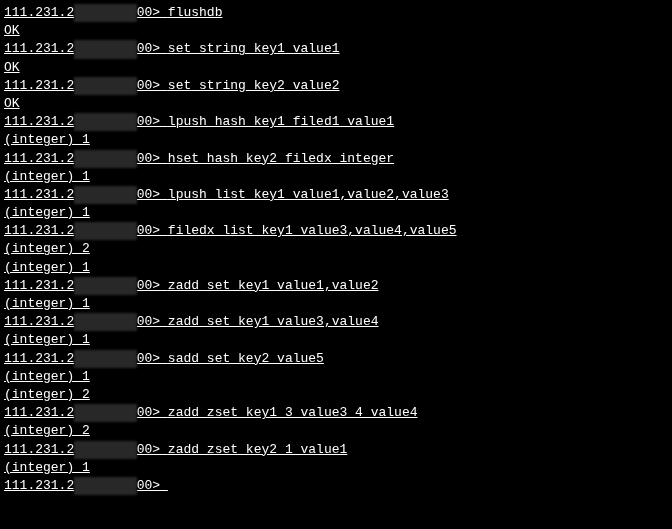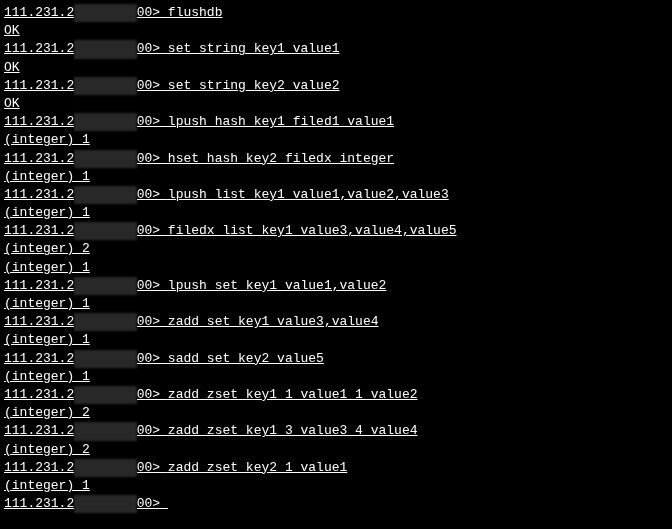--- a/index.html
+++ b/index.html
@@ -46,26 +46,25 @@
     <div class="line"><span>OK</span></div>
     <div class="line"><span>111.231.2</span><span class="redact">        </span><span>00&gt; </span><span>lpush hash_key1 filed1 value1</span></div>
     <div class="line"><span>(integer) 1</span></div>
     <div class="line"><span>111.231.2</span><span class="redact">        </span><span>00&gt; </span><span>hset hash_key2 filedx integer</span></div>
     <div class="line"><span>(integer) 1</span></div>
     <div class="line"><span>111.231.2</span><span class="redact">        </span><span>00&gt; </span><span>lpush list_key1 value1,value2,value3</span></div>
     <div class="line"><span>(integer) 1</span></div>
     <div class="line"><span>111.231.2</span><span class="redact">        </span><span>00&gt; </span><span>filedx list_key1 value3,value4,value5</span></div>
     <div class="line"><span>(integer) 2</span></div>
     <div class="line"><span>(integer) 1</span></div>
-    <div class="line"><span>111.231.2</span><span class="redact">        </span><span>00&gt; </span><span>lpush set_key1 value1,value2</span></div>
+    <div class="line"><span>111.231.2</span><span class="redact">        </span><span>00&gt; </span><span>zadd set_key1 value1,value2</span></div>
     <div class="line"><span>(integer) 1</span></div>
     <div class="line"><span>111.231.2</span><span class="redact">        </span><span>00&gt; </span><span>zadd set_key1 value3,value4</span></div>
     <div class="line"><span>(integer) 1</span></div>
     <div class="line"><span>111.231.2</span><span class="redact">        </span><span>00&gt; </span><span>sadd set_key2 value5</span></div>
     <div class="line"><span>(integer) 1</span></div>
-    <div class="line"><span>111.231.2</span><span class="redact">        </span><span>00&gt; </span><span>zadd zset_key1 1 value1 1 value2</span></div>
     <div class="line"><span>(integer) 2</span></div>
     <div class="line"><span>111.231.2</span><span class="redact">        </span><span>00&gt; </span><span>zadd zset_key1 3 value3 4 value4</span></div>
     <div class="line"><span>(integer) 2</span></div>
     <div class="line"><span>111.231.2</span><span class="redact">        </span><span>00&gt; </span><span>zadd zset_key2 1 value1</span></div>
     <div class="line"><span>(integer) 1</span></div>
     <div class="line"><span>111.231.2</span><span class="redact">        </span><span>00&gt; </span><span></span></div>
   </div>
 
 </body></html>

